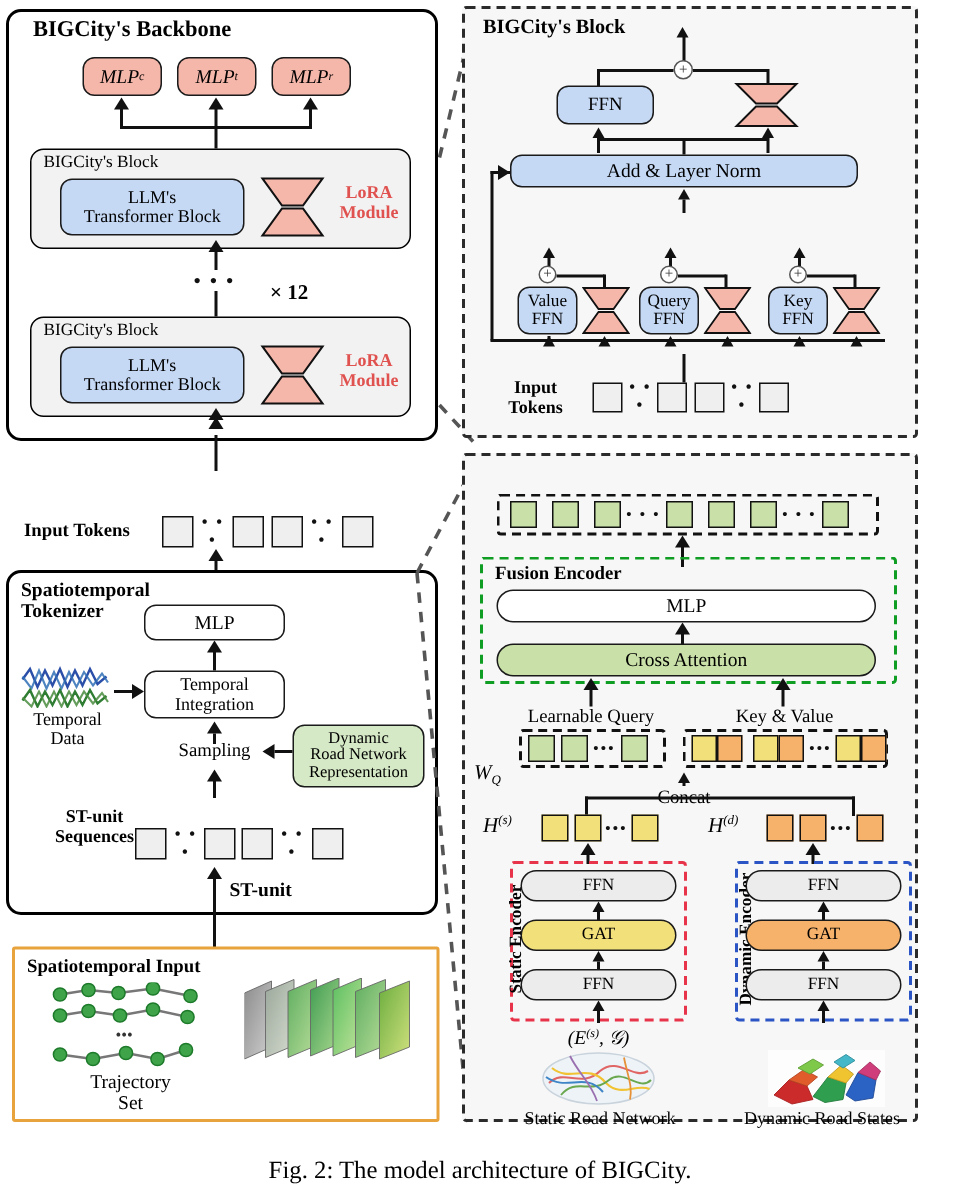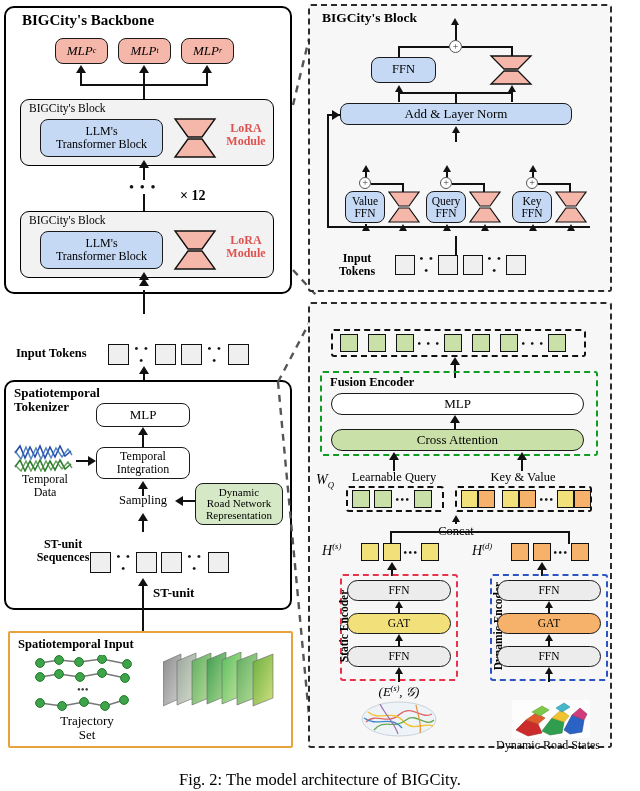--- a/index.html
+++ b/index.html
@@ -424,21 +424,21 @@
   </div>
 
   <div class="abs vline" style="left:393px;top:459px;height:12px;"></div>
   <div class="abs arrowup" style="left:389px;top:452px;"></div>
   <div class="abs vline" style="left:521px;top:459px;height:12px;"></div>
   <div class="abs arrowup" style="left:517px;top:452px;"></div>
 
   <div class="abs ctr" style="left:334px;top:470px;width:120px;height:16px;font-size:12.5px;">Learnable Query</div>
   <div class="abs ctr" style="left:468px;top:470px;width:110px;height:16px;font-size:12.5px;">Key &amp; Value</div>
 
-  <div class="abs" style="left:316px;top:472px;font-size:14px;">
+  <div class="abs" style="left:316px;top:508px;font-size:14px;">
     <i class="mathi">W</i><sub class="mathi">Q</sub>
   </div>
 
   <div class="abs panel-blackdash" style="left:346px;top:486px;width:98px;height:26px;"></div>
   <div class="abs tok-g" style="left:352px;top:490px;width:18px;height:18px;"></div>
   <div class="abs tok-g" style="left:374px;top:490px;width:18px;height:18px;"></div>
   <div class="abs dots ctr" style="left:394px;top:492px;width:18px;height:16px;font-size:10px;">•••</div>
   <div class="abs tok-g" style="left:414px;top:490px;width:18px;height:18px;"></div>
 
   <div class="abs panel-blackdash" style="left:455px;top:486px;width:137px;height:26px;"></div>
@@ -522,20 +522,21 @@
     <svg width="78" height="38" viewBox="0 0 78 38">
       <ellipse cx="39" cy="19" rx="37" ry="17" fill="#eef3f7" stroke="#c9d3dc" stroke-width="1"></ellipse>
       <path d="M6,22 C16,12 28,26 40,14 C52,4 62,20 72,14" fill="none" stroke="#e06666" stroke-width="1.4"></path>
       <path d="M8,12 C20,22 32,8 44,22 C54,32 64,22 73,26" fill="none" stroke="#f1c232" stroke-width="1.4"></path>
       <path d="M14,30 C24,18 34,30 46,20 C56,12 66,28 74,20" fill="none" stroke="#6aa84f" stroke-width="1.3"></path>
       <path d="M4,18 C18,28 30,14 42,28" fill="none" stroke="#3d85c6" stroke-width="1.3"></path>
       <path d="M20,4 C26,16 34,22 38,34" fill="none" stroke="#9a6fb0" stroke-width="1.2"></path>
       <path d="M56,5 C58,16 62,24 60,33" fill="none" stroke="#e69138" stroke-width="1.2"></path>
     </svg>
   </div>
+  <div class="abs ctr" style="left:330px;top:737px;width:140px;height:16px;font-size:12px;">Static Road Network</div>
 
   <div class="abs" style="left:512px;top:700px;width:78px;height:38px;">
     <svg width="78" height="38" viewBox="0 0 78 38">
       <rect x="0" y="0" width="78" height="38" fill="#fdfdfd"></rect>
       <polygon points="4,30 14,20 26,24 30,33 16,36" fill="#cc2b2b" stroke="#a81f1f" stroke-width="0.6"></polygon>
       <polygon points="14,20 24,13 33,18 26,24" fill="#e05c2b" stroke="#b34520" stroke-width="0.6"></polygon>
       <polygon points="30,31 40,18 52,22 50,33 38,35" fill="#2f9e4f" stroke="#237a3c" stroke-width="0.6"></polygon>
       <polygon points="40,18 49,10 57,16 52,22" fill="#f0c330" stroke="#c49c22" stroke-width="0.6"></polygon>
       <polygon points="52,30 60,15 72,20 70,32 58,34" fill="#2b63c4" stroke="#1f4a96" stroke-width="0.6"></polygon>
       <polygon points="60,15 68,8 75,14 72,20" fill="#cf3e7a" stroke="#a32f60" stroke-width="0.6"></polygon>

